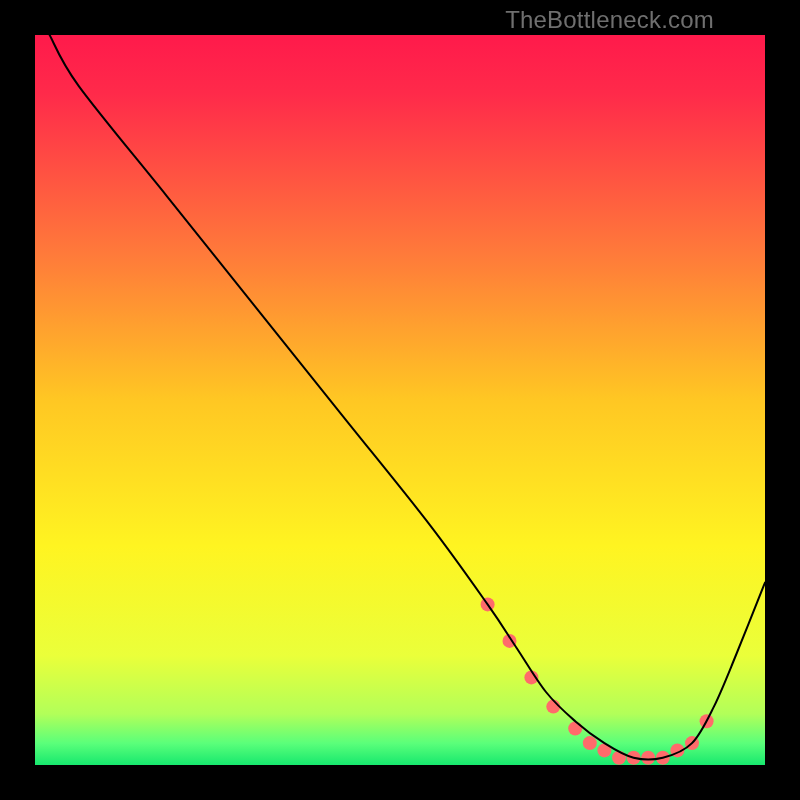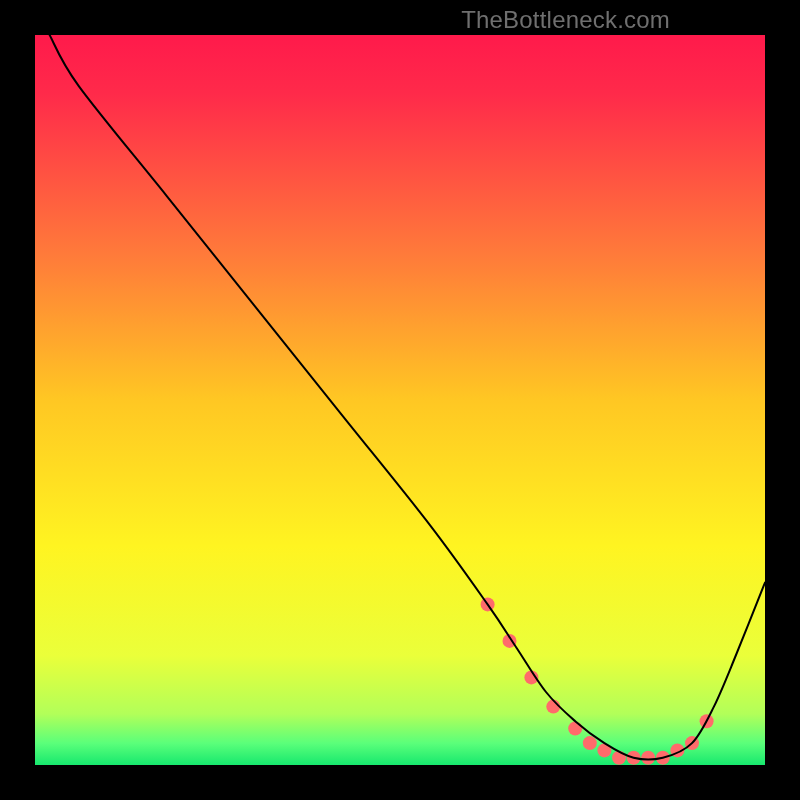--- a/index.html
+++ b/index.html
@@ -9,20 +9,21 @@
     width: 800px;
     height: 800px;
     overflow: hidden;
     font-family: Arial, Helvetica, sans-serif;
   }
   .frame {
     position: relative;
     width: 680px;
     height: 800px;
     background: #000;
+    padding-left: 44px;
   }
   .watermark {
     position: absolute;
     top: 6px;
     right: 10px;
     color: #6f6f6f;
     font-size: 24px;
     font-weight: 500;
     z-index: 10;
     letter-spacing: 0.2px;

